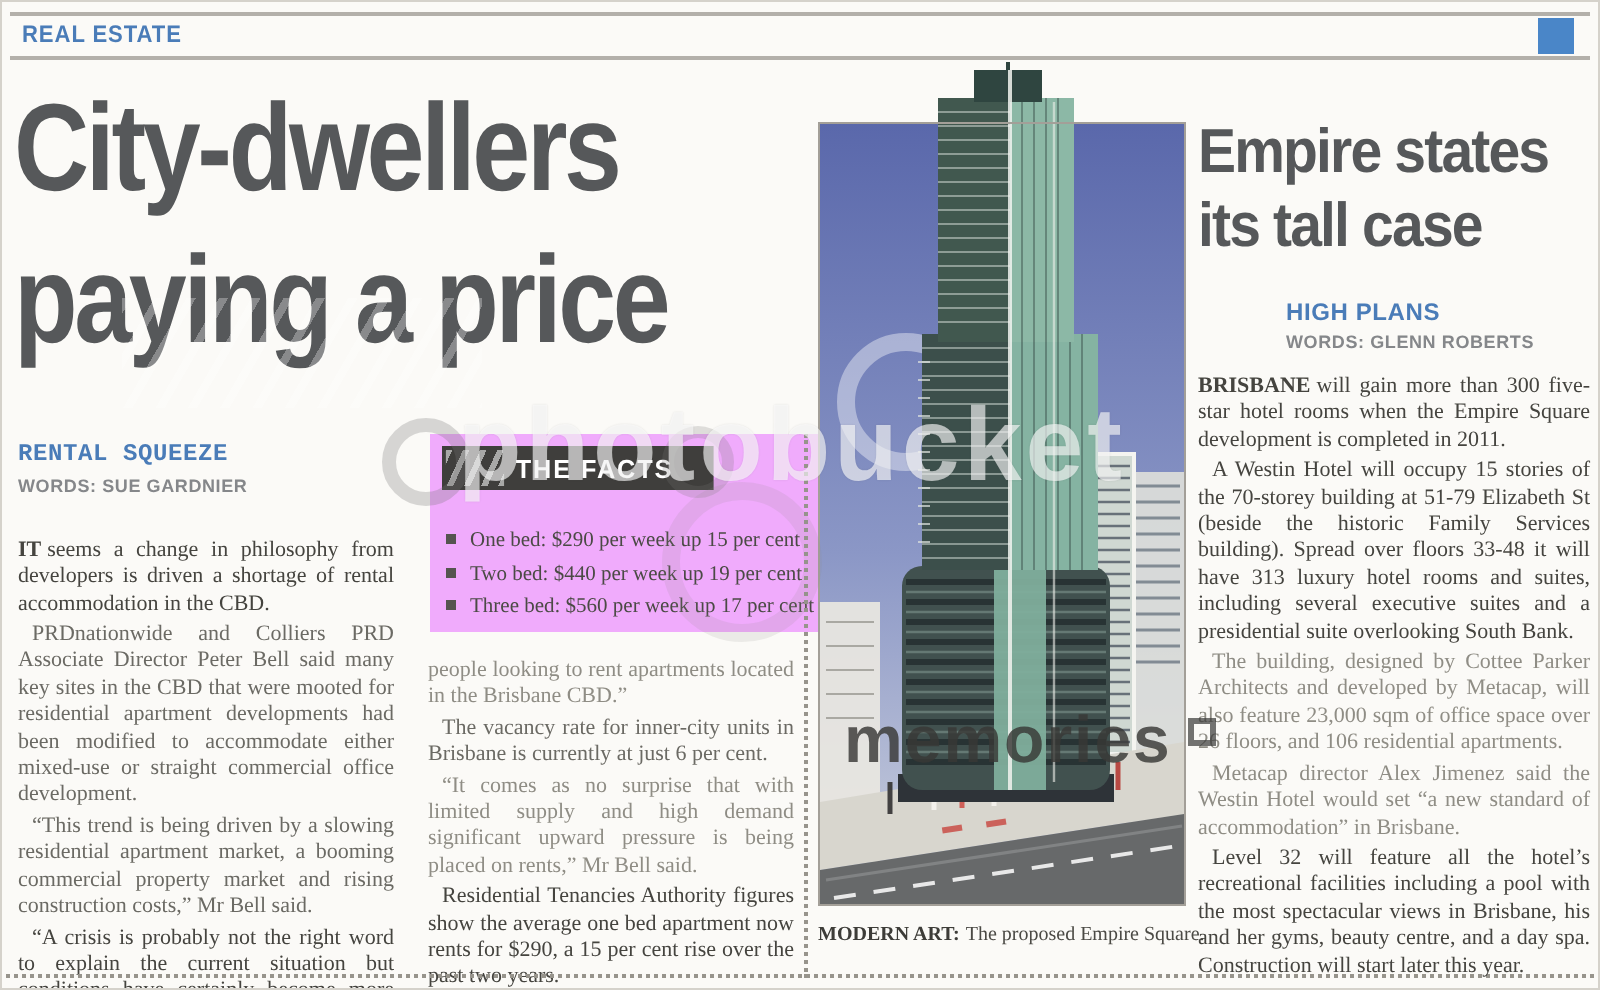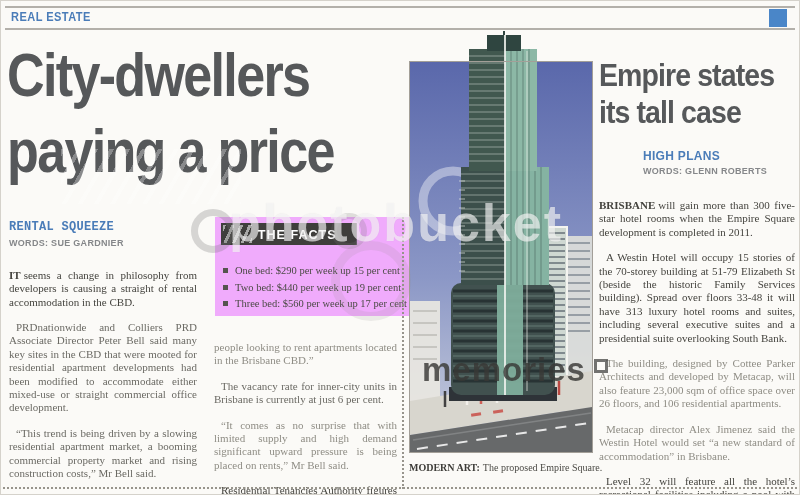--- a/index.html
+++ b/index.html
@@ -20,21 +20,21 @@
   
   .headline-left {
     position:absolute; left:6px; top:36px; color:#56585a; font-weight:bold;
     font-size:62px; line-height:76px; letter-spacing:-2px;
     transform:scaleX(.84); transform-origin:left top; white-space:nowrap;
   }
   .kicker { font-size:12px; font-weight:bold; color:#4a7cb8; letter-spacing:.3px; }
   .byline { font-size:9px;  font-weight:bold; color:#85878a; letter-spacing:.3px; margin-top:3px; }
 
   .col { position:absolute; font-family:"Liberation Serif", serif; font-size:11px; line-height:13.4px; text-align:justify; }
-  .col p { margin:12px 0 2px 0; text-indent:7px; }
+  .col p { margin:0 0 2px 0; text-indent:7px; }
   .col p.noindent { text-indent:0; }
   .lead { font-weight:bold; margin-right:3px; text-indent:0; }
   .t-dark  { color:#45443f; }
   .t-mid   { color:#6b6a64; }
   .t-faded { color:#8f8d85; }
 
   .col1 { left:8px;   top:220px; width:188px; }
   .col1 .body { margin-top:18px; }
   .col2 { left:213px; top:328px; width:183px; }
 
@@ -118,21 +118,21 @@
   <div class="headline-left">
     <div>City-dwellers</div>
     <div>paying a price</div>
   </div>
   <div class="wm-stripes"></div>
 
   <div class="col col1">
     <div class="kicker" style="font-family:Liberation Mono, monospace">RENTAL SQUEEZE</div>
     <div class="byline" style="font-family:'Liberation Sans',sans-serif">WORDS: SUE GARDNIER</div>
     <div class="body">
-      <p class="noindent t-dark"><span class="lead">IT</span><span>seems a change in philosophy from developers is causing a straight of rental accommodation in the CBD.</span></p>
+      <p class="noindent t-dark"><span class="lead">IT</span><span>seems a change in philosophy from developers is driven a shortage of rental accommodation in the CBD.</span></p>
       <p class="t-mid">PRDnationwide and Colliers PRD Associate Director Peter Bell said many key sites in the CBD that were mooted for residential apartment developments had been modified to accommodate either mixed-use or straight commercial office development.</p>
       <p class="t-mid">“This trend is being driven by a slowing residential apartment market, a booming commercial property market and rising construction costs,” Mr Bell said.</p>
       <p class="t-dark">“A crisis is probably not the right word to explain the current situation but conditions have certainly become more difficult for</p>
     </div>
   </div>
 
   <div class="facts-box">
     <div class="facts-bar">
       <span class="stripes"></span>
       <span>THE FACTS</span>

